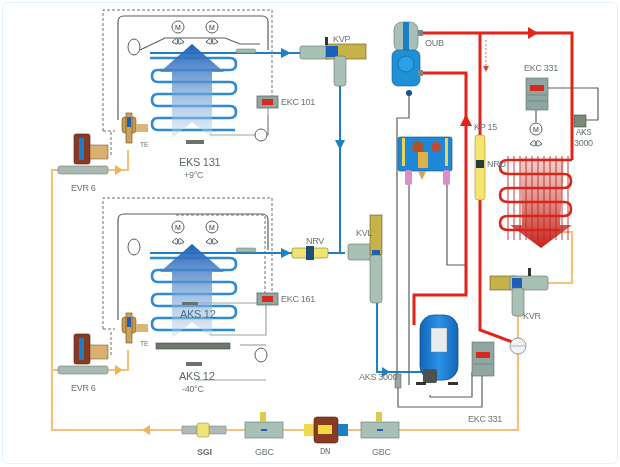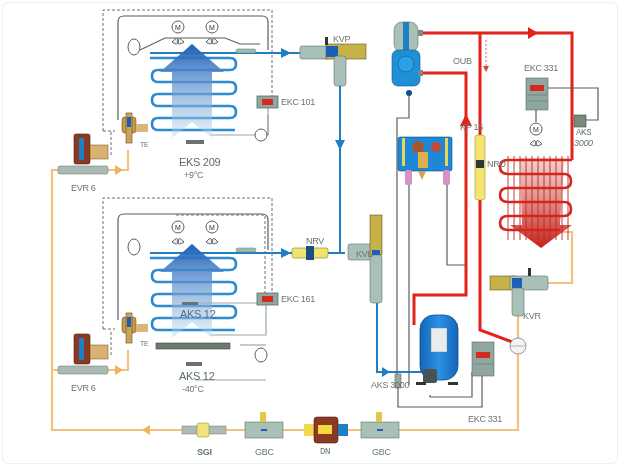--- a/index.html
+++ b/index.html
@@ -299,44 +299,44 @@
       <rect x="318" y="425" width="14" height="9" fill="#f4d840"></rect>
       <rect x="338" y="424" width="10" height="12" fill="#1f7fc4"></rect>
     </g>
     <g>
       <rect x="361" y="422" width="38" height="16" fill="#a9c0b6" stroke="#5f7468" stroke-width="0.6"></rect>
       <rect x="376" y="412" width="6" height="10" fill="#e2c84a"></rect>
       <rect x="377" y="429" width="6" height="2" fill="#1c5fb8"></rect>
     </g>
   </svg>
 
-  <span class="lbl big" style="left:179px;top:156px;">EKS 209</span>
+  <span class="lbl big" style="left:179px;top:156px;">EKS 131</span>
   <span class="lbl" style="left:184px;top:170px;">+9°C</span>
   <span class="lbl" style="left:281px;top:97px;">EKC 101</span>
   <span class="lbl" style="left:140px;top:141px;font-size:7px;">TE</span>
   <span class="lbl" style="left:71px;top:183px;">EVR 6</span>
 
   <span class="lbl big" style="left:180px;top:308px;color:#4f6f8a;">AKS 12</span>
   <span class="lbl big" style="left:179px;top:370px;">AKS 12</span>
   <span class="lbl" style="left:182px;top:384px;">-40°C</span>
   <span class="lbl" style="left:281px;top:294px;">EKC 161</span>
   <span class="lbl" style="left:140px;top:340px;font-size:7px;">TE</span>
   <span class="lbl" style="left:71px;top:383px;">EVR 6</span>
 
   <span class="lbl" style="left:333px;top:34px;">KVP</span>
   <span class="lbl" style="left:306px;top:236px;">NRV</span>
-  <span class="lbl" style="left:356px;top:249px;">KVL</span>
-  <span class="lbl" style="left:359px;top:380px;margin-left:12px;">AKS 3000</span>
-
-  <span class="lbl" style="left:425px;top:56px;margin-left:28px;">OUB</span>
-  <span class="lbl" style="left:420px;top:122px;padding-left:40px;">KP 15</span>
+  <span class="lbl" style="left:356px;top:228px;">KVL</span>
+  <span class="lbl" style="left:359px;top:372px;">AKS 3000</span>
+
+  <span class="lbl" style="left:425px;top:38px;">OUB</span>
+  <span class="lbl" style="left:434px;top:122px;padding-left:40px;">KP 15</span>
   <span class="lbl" style="left:487px;top:159px;">NRD</span>
   <span class="lbl" style="left:524px;top:63px;">EKC 331</span>
   <span class="lbl" style="left:576px;top:128px;font-family:Liberation Mono, monospace;">AKS</span>
-  <span class="lbl" style="left:574px;top:138px;font-style:italic;">3000</span>
+  <span class="lbl" style="left:574px;top:138px;">3000</span>
   <span class="lbl" style="left:523px;top:295px;margin-top:16px;">KVR</span>
   <span class="lbl" style="left:468px;top:414px;">EKC 331</span>
 
   <span class="lbl" style="left:197px;top:447px;font-weight:bold;">SGI</span>
   <span class="lbl" style="left:255px;top:447px;">GBC</span>
   <span class="lbl" style="left:320px;top:447px;font-family:Liberation Mono, monospace;">DN</span>
   <span class="lbl" style="left:372px;top:447px;">GBC</span>
 </div>
 
 </body></html>

